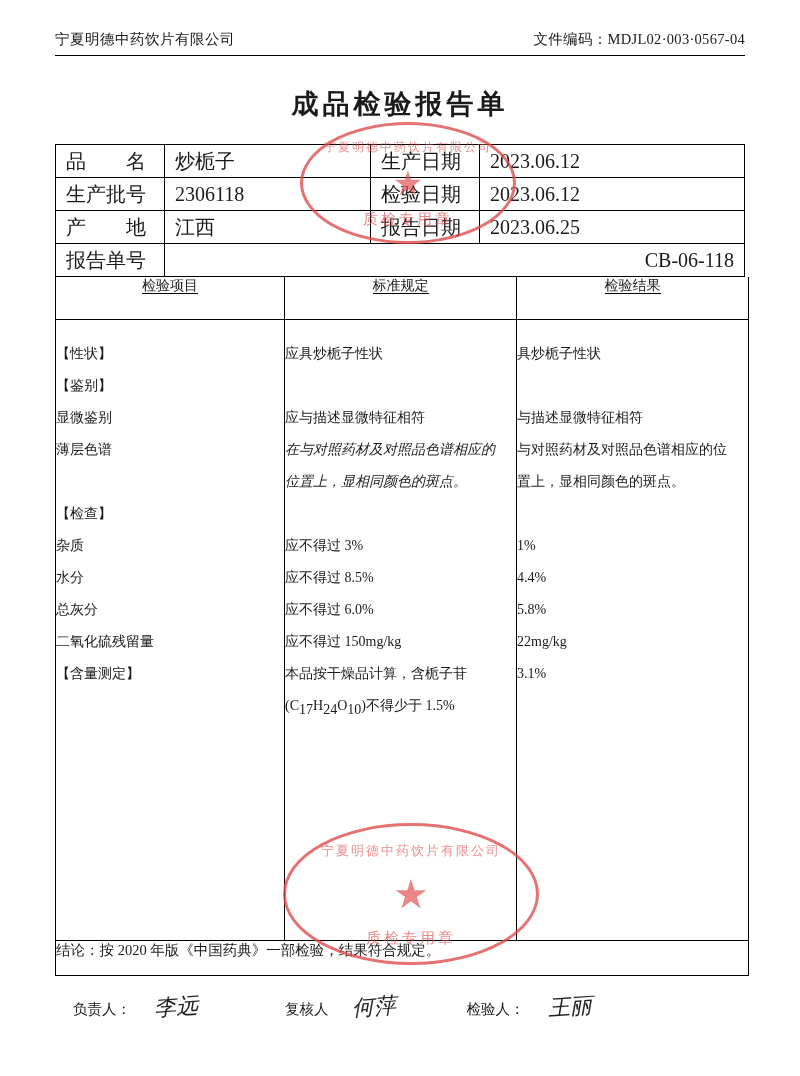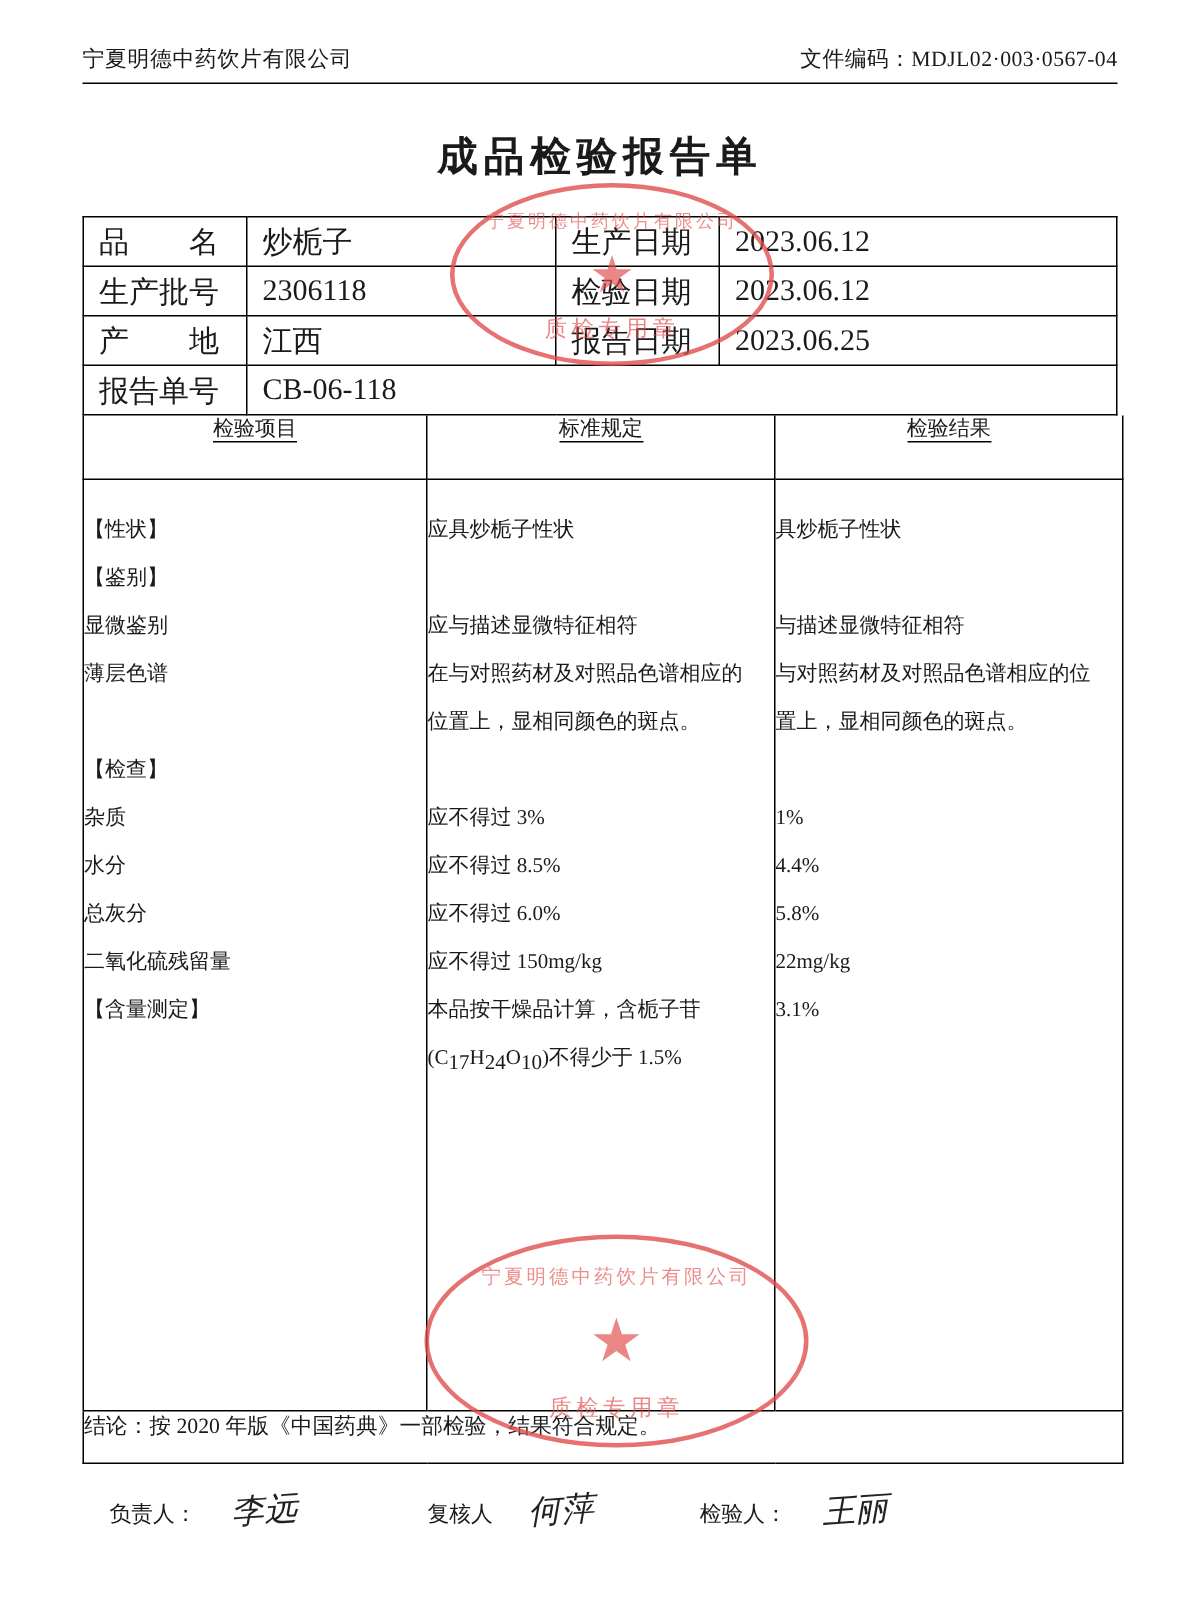--- a/index.html
+++ b/index.html
@@ -56,21 +56,21 @@
     vertical-align: middle;
   }
   .lbl { width: 88px; white-space: nowrap; }
   .lbl-spread {
     display: flex;
     justify-content: space-between;
   }
   .val-a { width: 185px; }
   .lbl-b { width: 88px; }
   .val-b { }
-  .center { text-align: left; }
+  .center { text-align: right; }
 
   
   table.results {
     width: 100%;
     border-collapse: collapse;
     font-size: 14px;
     table-layout: fixed;
     border-top: none;
   }
   table.results td, table.results th {
@@ -235,21 +235,21 @@
         <div class="row-line">总灰分</div>
         <div class="row-line">二氧化硫残留量</div>
         <div class="row-line">【含量测定】</div>
       </td>
 
       <td class="col-std body-cell">
         <div class="sp"></div>
         <div class="row-line">应具炒栀子性状</div>
         <div class="row-line"></div>
         <div class="row-line">应与描述显微特征相符</div>
-        <div style="line-height:32px;">在与对照药材及对照品色谱相应的<br>位置上，显相同颜色的斑点。</div>
+        <div style="line-height:32px;font-style:italic;">在与对照药材及对照品色谱相应的<br>位置上，显相同颜色的斑点。</div>
         <div class="row-line"></div>
         <div class="row-line">应不得过 3%</div>
         <div class="row-line">应不得过 8.5%</div>
         <div class="row-line">应不得过 6.0%</div>
         <div class="row-line">应不得过 150mg/kg</div>
         <div style="line-height:32px;">本品按干燥品计算，含栀子苷<br>(C<sub>17</sub>H<sub>24</sub>O<sub>10</sub>)不得少于 1.5%</div>
       </td>
 
       <td class="col-res body-cell">
         <div class="sp"></div>

